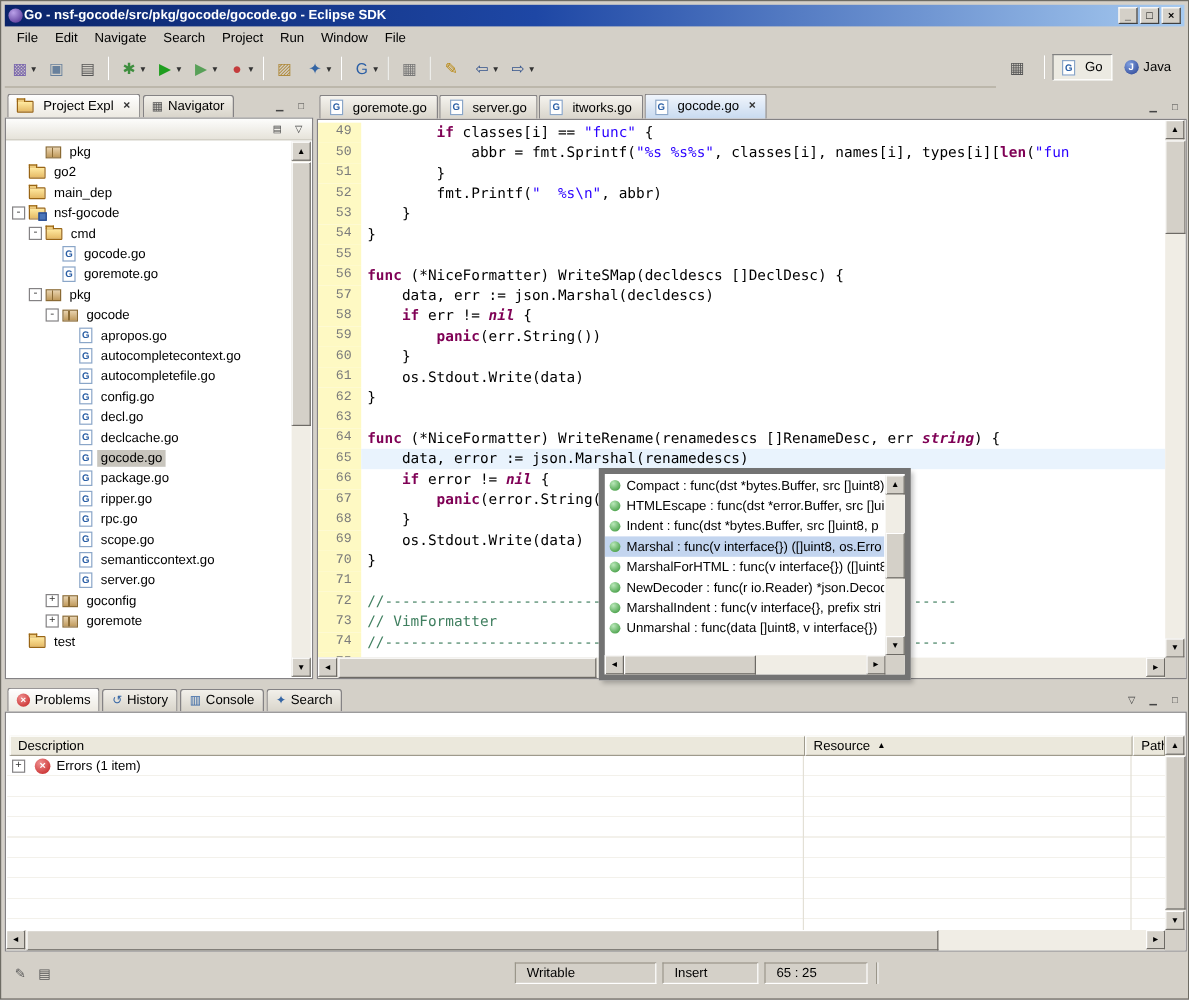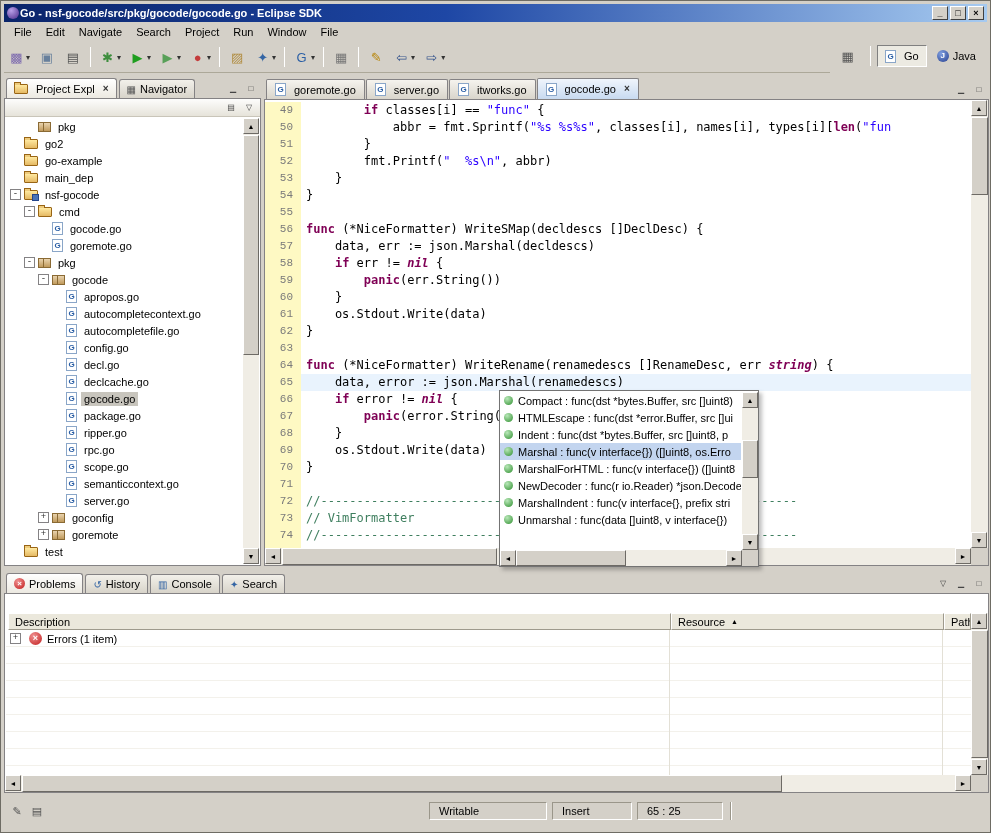--- a/index.html
+++ b/index.html
@@ -96,21 +96,21 @@
   .lnum { flex:none; width:36px; padding-right:8px; text-align:right; color:#7b7b7b;
     background:#fef9c3; font:11px/17px "Liberation Mono",monospace; }
   .ct { flex:1; white-space:pre; font:12px/17px "DejaVu Sans Mono","Liberation Mono",monospace;
     padding-left:5px; overflow:hidden; }
   .cline.cur .ct { background:#e9f3fd; }
   .tk-p { color:#000; } .tk-k { color:#7f0055; font-weight:bold; }
   .tk-s { color:#2a00ff; } .tk-c { color:#3f7f5f; }
   .tk-i { color:#7f0055; font-weight:bold; font-style:italic; }
   
   .popup { position:absolute; left:498px; top:389px; width:260px; height:177px;
-    background:#fff; border:1px solid #737373; box-shadow:3px 3px 4px rgba(0,0,0,.25); z-index:40; }
+    background:#fff; border:5px solid #737373; box-shadow:3px 3px 4px rgba(0,0,0,.25); z-index:40; }
   .pitems { position:absolute; left:0; top:1px; right:17px; bottom:16px; overflow:hidden; }
   .pitem { height:17px; display:flex; align-items:center; gap:5px; padding-left:4px;
     white-space:nowrap; overflow:hidden; }
   .pitem.sel { background:#c3d5ef; }
   .pico { width:9px; height:9px; flex:none; border-radius:50%;
     background:radial-gradient(circle at 35% 30%,#b9e8b9,#2f8f2f); }
   
   .bottom { position:absolute; left:3px; top:572px; width:985px; height:220px; }
   .btabs { height:20px; display:flex; align-items:flex-end; padding-left:2px; position:relative; }
   .bbody { position:absolute; left:0; top:20px; right:0; bottom:0; border:1px solid #848284; background:#fff; }
@@ -262,25 +262,20 @@
             <span class="tlabel">pkg</span>
           </div>
           <div class="trow" style="padding-left: 4px;">
             <span class="tspace"></span>
             <span class="ti-folder"></span>
             <span class="tlabel">go2</span>
           </div>
           <div class="trow" style="padding-left: 4px;">
             <span class="tspace"></span>
             <span class="ti-folder"></span>
-            <span class="tlabel">go-example</span>
-          </div>
-          <div class="trow" style="padding-left: 4px;">
-            <span class="tspace"></span>
-            <span class="ti-folder"></span>
             <span class="tlabel">main_dep</span>
           </div>
           <div class="trow" style="padding-left: 4px;">
             <span class="toggle">-</span>
             <span class="ti-project"></span>
             <span class="tlabel">nsf-gocode</span>
           </div>
           <div class="trow" style="padding-left: 18px;">
             <span class="toggle">-</span>
             <span class="ti-folder"></span>

